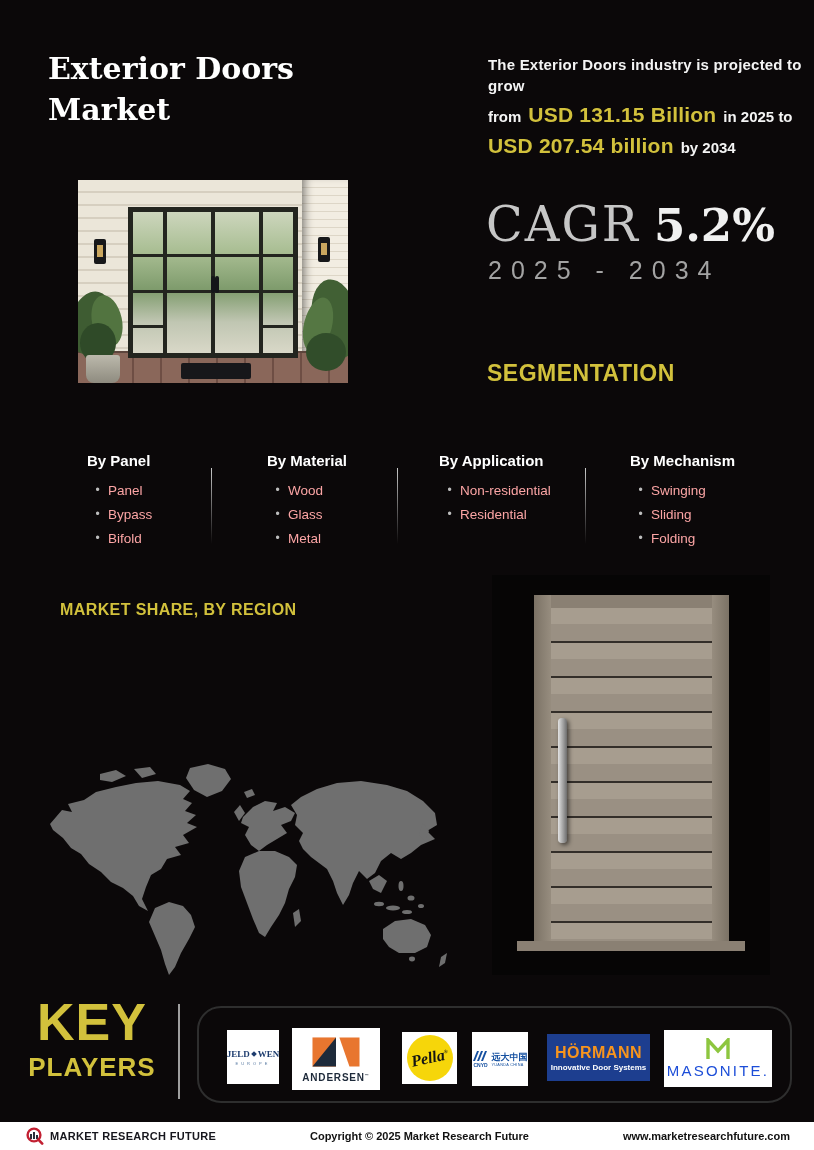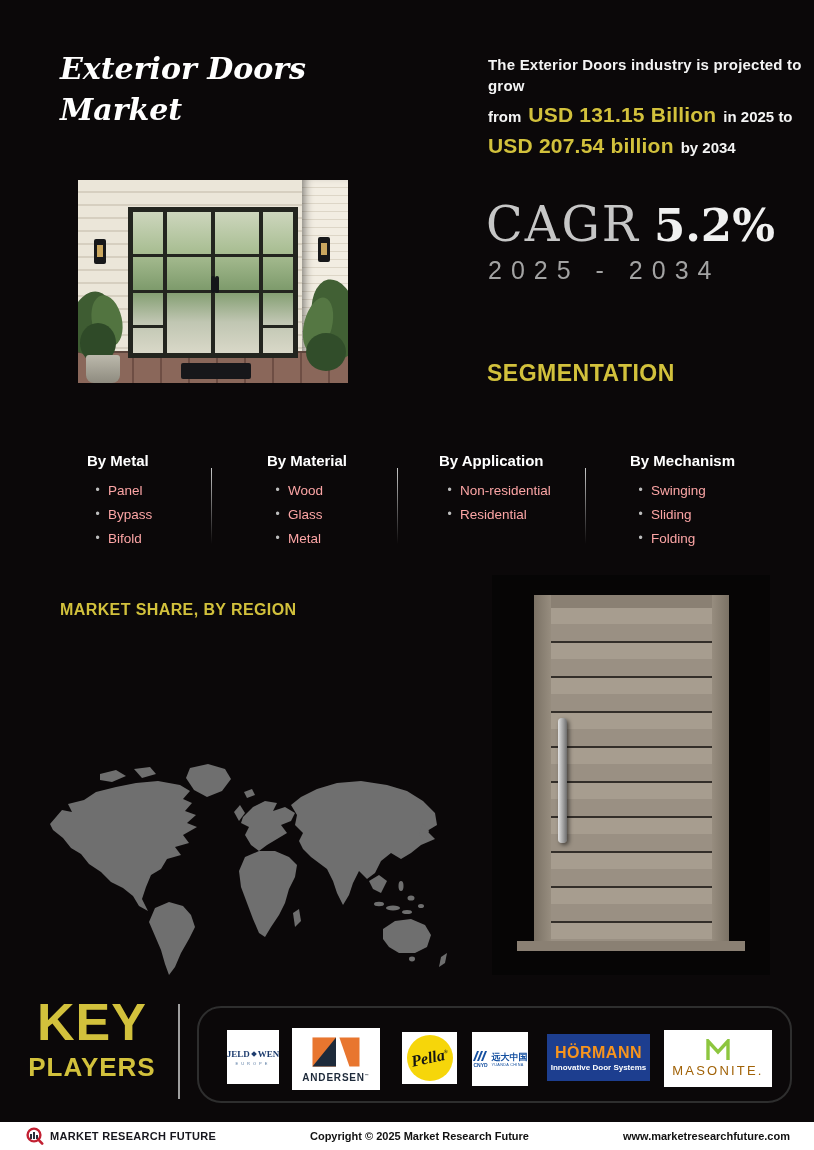--- a/index.html
+++ b/index.html
@@ -5,22 +5,22 @@
   :root{
     --accent:#d2c13c;
     --bg:#0b0809;
     --white:#f4f4f4;
   }
   html,body{margin:0;padding:0;background:#222;}
   .page{position:relative;width:814px;height:1150px;background:var(--bg);
         font-family:"Liberation Sans",sans-serif;overflow:hidden;margin:0 auto;}
 
   
-  .title{position:absolute;left:60px;top:48px;width:330px;color:#fff;
-         font-family:"DejaVu Serif",serif;font-weight:700;font-size:30px;line-height:41px;font-style:italic;}
+  .title{position:absolute;left:48px;top:48px;width:330px;color:#fff;
+         font-family:"DejaVu Serif",serif;font-weight:700;font-size:30px;line-height:41px;}
   .intro{position:absolute;left:488px;top:54px;width:330px;color:var(--white);}
   .intro-l1{font-size:15px;font-weight:700;line-height:21px;letter-spacing:.2px;}
   .intro-l2,.intro-l3{margin-top:7px;display:flex;align-items:baseline;gap:7px;}
   .intro-sm{font-size:15px;font-weight:700;color:var(--white);}
   .intro-big{font-size:21px;font-weight:700;color:var(--accent);letter-spacing:.2px;}
 
   
   .cagr{position:absolute;left:486px;top:196px;display:flex;align-items:baseline;gap:14px;}
   .cagr-label{font-family:"DejaVu Serif",serif;font-size:48px;color:#c6c6c6;letter-spacing:2px;}
   .cagr-value{font-family:"DejaVu Serif",serif;font-size:45px;font-weight:700;color:#f0f0f0;}
@@ -120,21 +120,21 @@
   .tile-cnyd{left:273px;top:24px;width:56px;height:54px;flex-direction:row;gap:3px;}
   .cnyd-left{display:flex;flex-direction:column;align-items:center;}
   .cnyd-mark-text{font-size:5px;font-weight:800;color:#1550a0;margin-top:1px;}
   .cnyd-right{display:flex;flex-direction:column;}
   .cnyd-cn{font-size:9px;font-weight:700;color:#1550a0;line-height:10px;}
   .cnyd-sub{font-size:3.8px;color:#1550a0;letter-spacing:.3px;margin-top:1px;}
   .tile-hormann{left:348px;top:26px;width:103px;height:47px;background:#1d3e8f;}
   .hor-name{font-size:16px;font-weight:800;color:#f7941d;letter-spacing:.5px;line-height:17px;}
   .hor-sub{font-size:8px;font-weight:700;color:#fff;margin-top:2px;}
   .tile-masonite{left:465px;top:22px;width:108px;height:57px;}
-  .mas-name{font-size:13px;color:#a16207;letter-spacing:2.2px;margin-top:2px;font-weight:500;}
+  .mas-name{font-size:15px;color:#1d4ed8;letter-spacing:2.2px;margin-top:2px;font-weight:500;}
 
   
   .footer{position:absolute;left:0;top:1122px;width:814px;height:28px;background:#fff;
           display:flex;align-items:center;justify-content:space-between;
           padding:0 24px;box-sizing:border-box;}
   .f-brand{display:flex;align-items:center;gap:6px;}
   .f-brand-text{font-size:11px;font-weight:800;color:#16161d;letter-spacing:.3px;}
   .f-copy,.f-site{font-size:11px;font-weight:700;color:#111;}
 </style>
 </head>
@@ -203,21 +203,21 @@
 
   <div class="cagr">
     <span class="cagr-label">CAGR</span>
     <span class="cagr-value">5.2%</span>
   </div>
   <div class="cagr-period">2025 - 2034</div>
 
   <div class="seg-heading">SEGMENTATION</div>
 
   <div class="seg-col seg-col-1">
-    <h4 class="seg-title">By Metal</h4>
+    <h4 class="seg-title">By Panel</h4>
     <ul class="seg-list">
       <li>Panel</li>
       <li>Bypass</li>
       <li>Bifold</li>
     </ul>
   </div>
   <div class="seg-divider seg-div-1"></div>
   <div class="seg-col seg-col-2">
     <h4 class="seg-title">By Material</h4>
     <ul class="seg-list">

